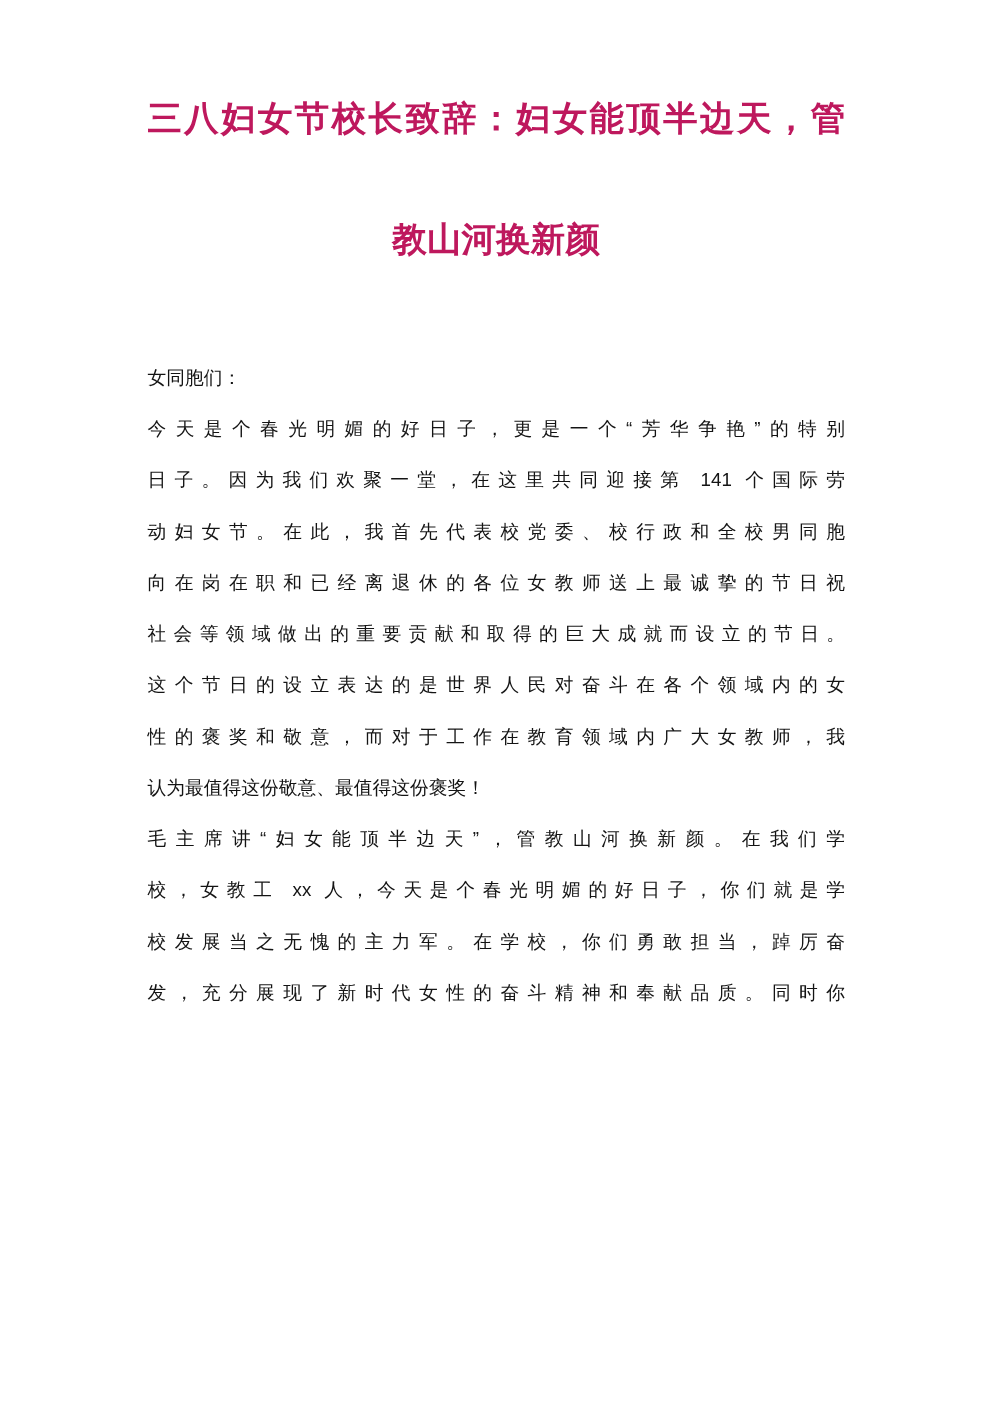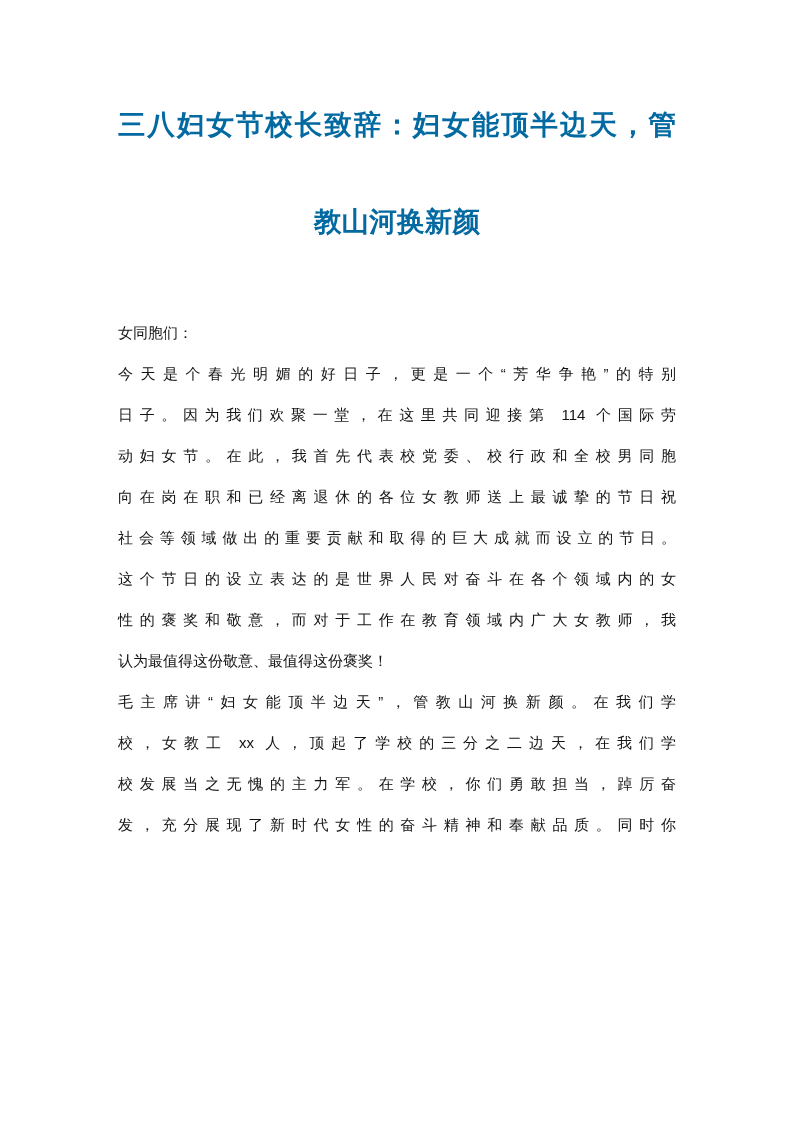--- a/index.html
+++ b/index.html
@@ -21,27 +21,27 @@
 
   .content {
     position: absolute;
     left: 118px;
     top: 0;
     width: 558px;
   }
 
   .doc-title {
     margin: 0;
-    padding-top: 100px;
+    padding-top: 70px;
     font-size: 27.5px;
     font-weight: bold;
     line-height: 50px;
     text-align: center;
     letter-spacing: 0.2px;
-    color: #0369a1;
+    color: #be185d;
     word-break: break-all;
   }
 
   .doc-title .title-line {
     display: block;
   }
 
   .doc-title .title-line-1 {
     text-align: justify;
     text-align-last: justify;
@@ -81,28 +81,28 @@
   <div class="content">
 
     <h1 class="doc-title">
       <span class="title-line title-line-1">三八妇女节校长致辞：妇女能顶半边天，管</span>
       <span class="title-line title-line-2">教山河换新颜</span>
     </h1>
 
     <div class="body-block">
       <p class="body-line">女同胞们：</p>
       <p class="body-line justified">今天是个春光明媚的好日子，更是一个“芳华争艳”的特别</p>
-      <p class="body-line justified">日子。因为我们欢聚一堂，在这里共同迎接第 114 个国际劳</p>
+      <p class="body-line justified">日子。因为我们欢聚一堂，在这里共同迎接第 141 个国际劳</p>
       <p class="body-line justified">动妇女节。在此，我首先代表校党委、校行政和全校男同胞</p>
       <p class="body-line justified">向在岗在职和已经离退休的各位女教师送上最诚挚的节日祝</p>
       <p class="body-line justified">社会等领域做出的重要贡献和取得的巨大成就而设立的节日。</p>
       <p class="body-line justified">这个节日的设立表达的是世界人民对奋斗在各个领域内的女</p>
       <p class="body-line justified">性的褒奖和敬意，而对于工作在教育领域内广大女教师，我</p>
       <p class="body-line">认为最值得这份敬意、最值得这份褒奖！</p>
       <p class="body-line justified">毛主席讲“妇女能顶半边天”，管教山河换新颜。在我们学</p>
-      <p class="body-line justified">校，女教工 xx 人，顶起了学校的三分之二边天，在我们学</p>
+      <p class="body-line justified">校，女教工 xx 人，今天是个春光明媚的好日子，你们就是学</p>
       <p class="body-line justified">校发展当之无愧的主力军。在学校，你们勇敢担当，踔厉奋</p>
       <p class="body-line justified">发，充分展现了新时代女性的奋斗精神和奉献品质。同时你</p>
     </div>
 
   </div>
 
 </div>
 
 </body></html>

